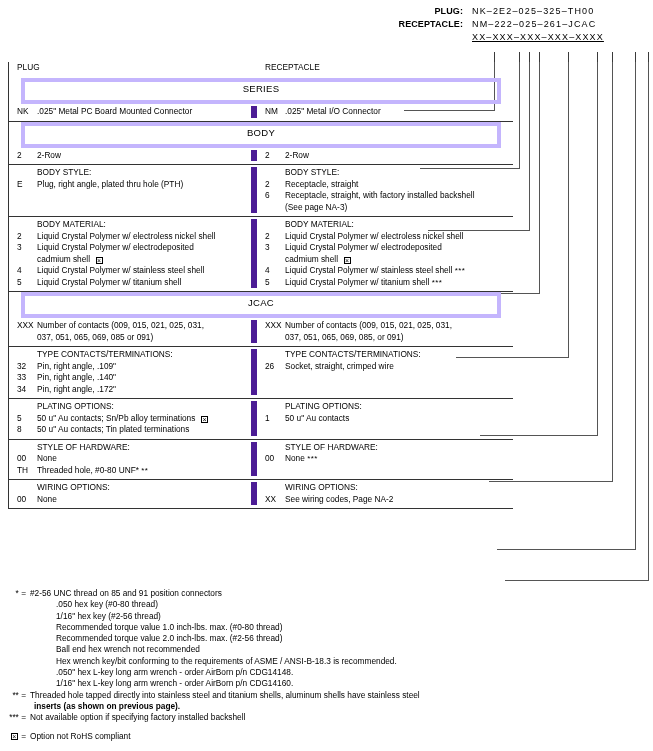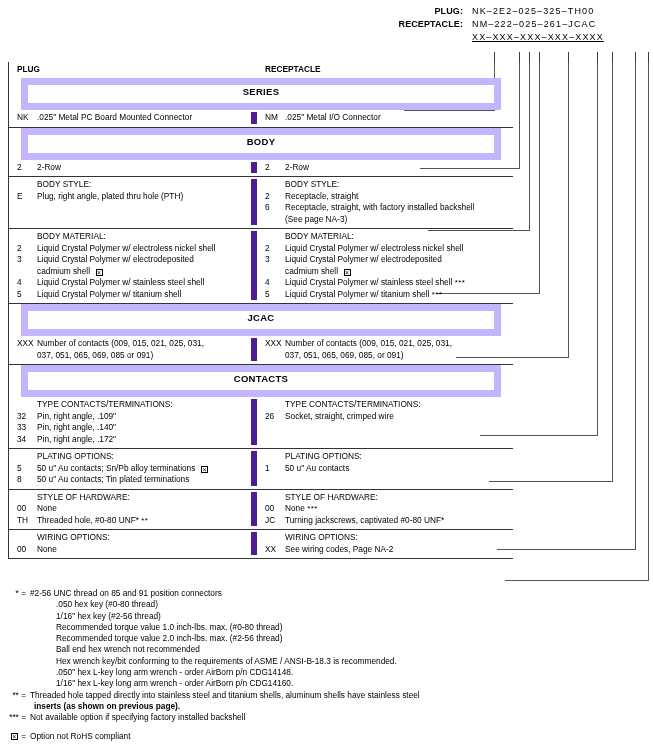--- a/index.html
+++ b/index.html
@@ -77,34 +77,33 @@
   .frame {
     position: absolute;
     left: 8px; top: 62px;
     width: 505px;
     border-left: 1px solid #333;
   }
 
   .col-head {
     display: flex;
     height: 16px;
-    align-items: center;
+    align-items: flex-start;
     padding-bottom: 2px;
-    font-weight: bold;
   }
   .col-head .c-plug { width: 248px; padding-left: 8px; }
   .col-head .c-recp { padding-left: 8px; }
 
   
   .sec-title {
-    border: 7px solid #c4b5fd;
-    height: 32px;
+    border: 4px solid #c4b5fd;
+    height: 26px;
     margin: 0 12px 0 12px;
     text-align: center;
-    font-weight: bold;
+    font-weight: normal;
     font-size: 9.5px;
     line-height: 14px;
     letter-spacing: .3px;
   }
 
   .rowgroup {
     border-bottom: 1px solid #333;
   }
 
   .two-col {
@@ -374,21 +373,20 @@
       <div class="cell-r">
         <div class="opt">
           <div class="code">XXX</div>
           <div class="desc">Number of contacts (009, 015, 021, 025, 031,</div>
         </div>
         <div class="cont">037, 051, 065, 069, 085, or 091)</div>
       </div>
     </div>
   </div>
 
-  <div class="sec-title">CONTACTS</div>
 
   <div class="rowgroup">
     <div class="two-col">
       <div class="cell-l">
         <div class="subhead">TYPE CONTACTS/TERMINATIONS:</div>
         <div class="opt">
           <div class="code">32</div>
           <div class="desc">Pin, right angle, .109"</div>
         </div>
         <div class="opt">
@@ -445,24 +443,20 @@
         <div class="opt">
           <div class="code">TH</div>
           <div class="desc"><span>Threaded hole, #0-80 UNF*</span> <span class="sup">**</span></div>
         </div>
       </div>
       <div class="cell-r">
         <div class="subhead">STYLE OF HARDWARE:</div>
         <div class="opt">
           <div class="code">00</div>
           <div class="desc"><span>None</span> <span class="sup">***</span></div>
-        </div>
-        <div class="opt">
-          <div class="code">JC</div>
-          <div class="desc">Turning jackscrews, captivated #0-80 UNF*</div>
         </div>
       </div>
     </div>
   </div>
 
   <div class="rowgroup">
     <div class="two-col">
       <div class="cell-l">
         <div class="subhead">WIRING OPTIONS:</div>
         <div class="opt">

